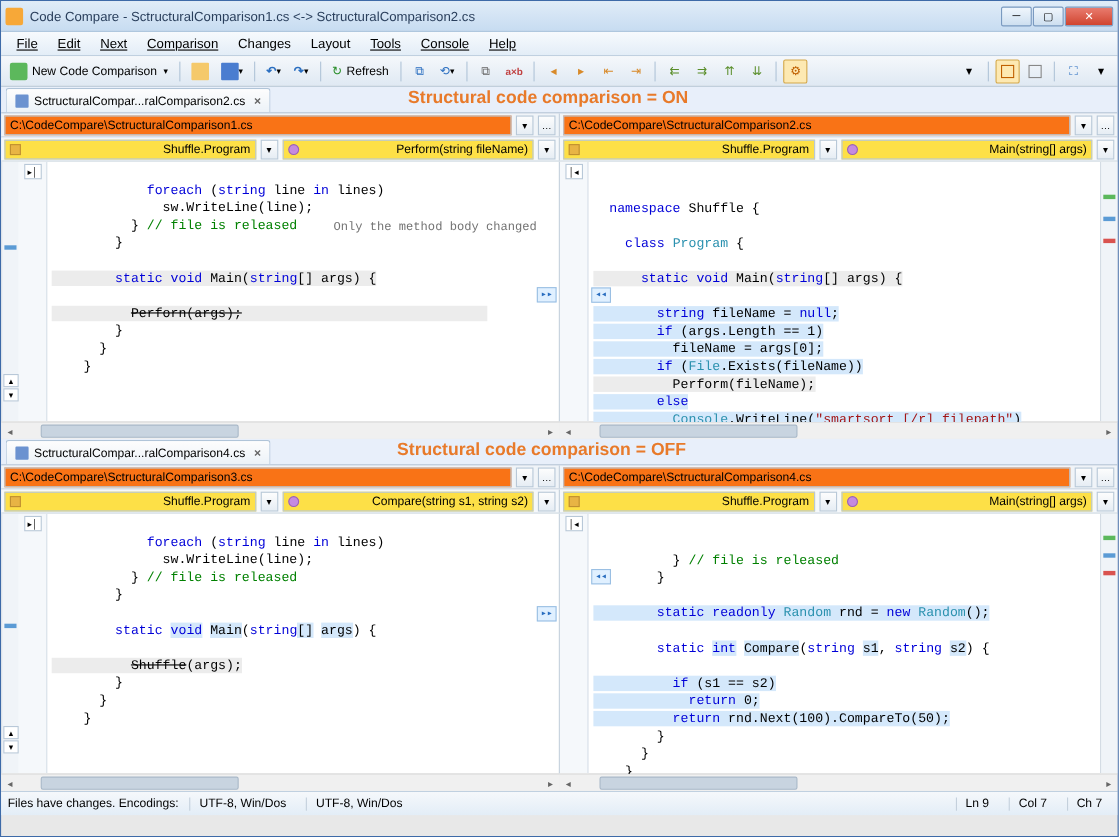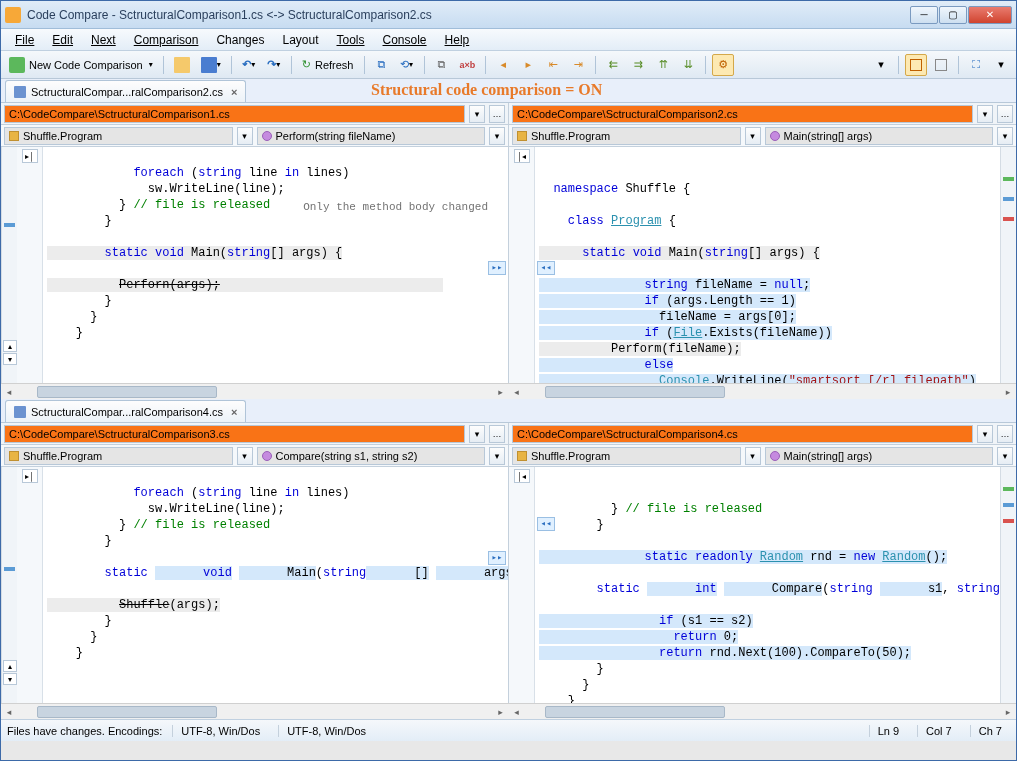--- a/index.html
+++ b/index.html
@@ -150,26 +150,26 @@
 .nav-half {
   flex: 1;
   display: flex;
   align-items: center;
   padding: 0 3px;
   gap: 4px;
 }
 .nav-half:first-child { border-right: 1px solid #c4d0dc; }
 .nav-box {
   flex: 1;
-  background: #e5e5e5;
+  background: #fde047;
   border: 1px solid #b8c8d8;
   height: 18px;
   font-size: 11px;
   padding: 0 4px;
-  display:flex; align-items:center; gap:4px;
+  display:flex; align-items:center; gap:4px;justify-content:space-between;
 }
 .nav-icon { width: 10px; height: 10px; background: #e8b444; border:1px solid #c09030; }
 .nav-icon.purple { background:#c58adf; border-color:#9a60b8; border-radius:50%; }
 
 .comparison-area {
   display: flex;
   height: 250px;
   background: #fff;
   position: relative;
 }
@@ -203,24 +203,24 @@
   font-family: "Courier New", monospace;
   font-size: 12px;
   line-height: 16px;
   padding: 2px 4px;
   white-space: pre;
   overflow: auto;
   position: relative;
 }
 .kw { color: #0000d8; }
 .cm { color: #008000; }
-.ty { color: #2b91af; text-decoration: underline; }
+.ty { color: #2b91af; }
 .st { color: #a31515; }
 .hl-strike { text-decoration: line-through; }
-.hl-add { background: #d4e8fb; padding-left: 48px; }
+.hl-add { background: #d4e8fb; }
 .hl-mod { background: #ececec; }
 .diff-arrow {
   position:absolute; right:2px; top:114px;
   width:18px; height:14px;
   border:1px solid #9abfe3; background:#e0f0ff;
   font-size:9px; display:flex;align-items:center;justify-content:center;
   color:#2a6ec0;
 }
 .diff-arrow.left { left:2px; right:auto; }
 .annotation-float {
@@ -364,21 +364,21 @@
   <div class="tb-btn">▾</div>
 </div>
 
 <div class="panel-block">
   <div class="tabbar">
     <div class="tab">
       <span class="mini-icon"></span>
       <span>SctructuralCompar...ralComparison2.cs</span>
       <span class="close-x">×</span>
     </div>
-    <span class="tab-annotation" style="left:370px; top:2px;font-family:Liberation Serif, serif;">Structural code comparison = ON</span>
+    <span class="tab-annotation" style="left:370px; top:2px;">Structural code comparison = ON</span>
   </div>
 
   <div class="path-row">
     <div class="path-half">
       <input class="path-input" value="C:\CodeCompare\SctructuralComparison1.cs" style="">
       <div class="dd-btn">▾</div>
       <div class="dots-btn">…</div>
     </div>
     <div class="path-half">
       <input class="path-input" value="C:\CodeCompare\SctructuralComparison2.cs" style="">
@@ -490,20 +490,21 @@
   </div>
 </div>
 
 <div class="panel-block">
   <div class="tabbar">
     <div class="tab">
       <span class="mini-icon"></span>
       <span>SctructuralCompar...ralComparison4.cs</span>
       <span class="close-x">×</span>
     </div>
+    <span class="tab-annotation" style="left:360px; top:2px;">Structural code comparison = OFF</span>
   </div>
 
   <div class="path-row">
     <div class="path-half">
       <input class="path-input" value="C:\CodeCompare\SctructuralComparison3.cs" style="">
       <div class="dd-btn">▾</div>
       <div class="dots-btn">…</div>
     </div>
     <div class="path-half">
       <input class="path-input" value="C:\CodeCompare\SctructuralComparison4.cs" style="">

